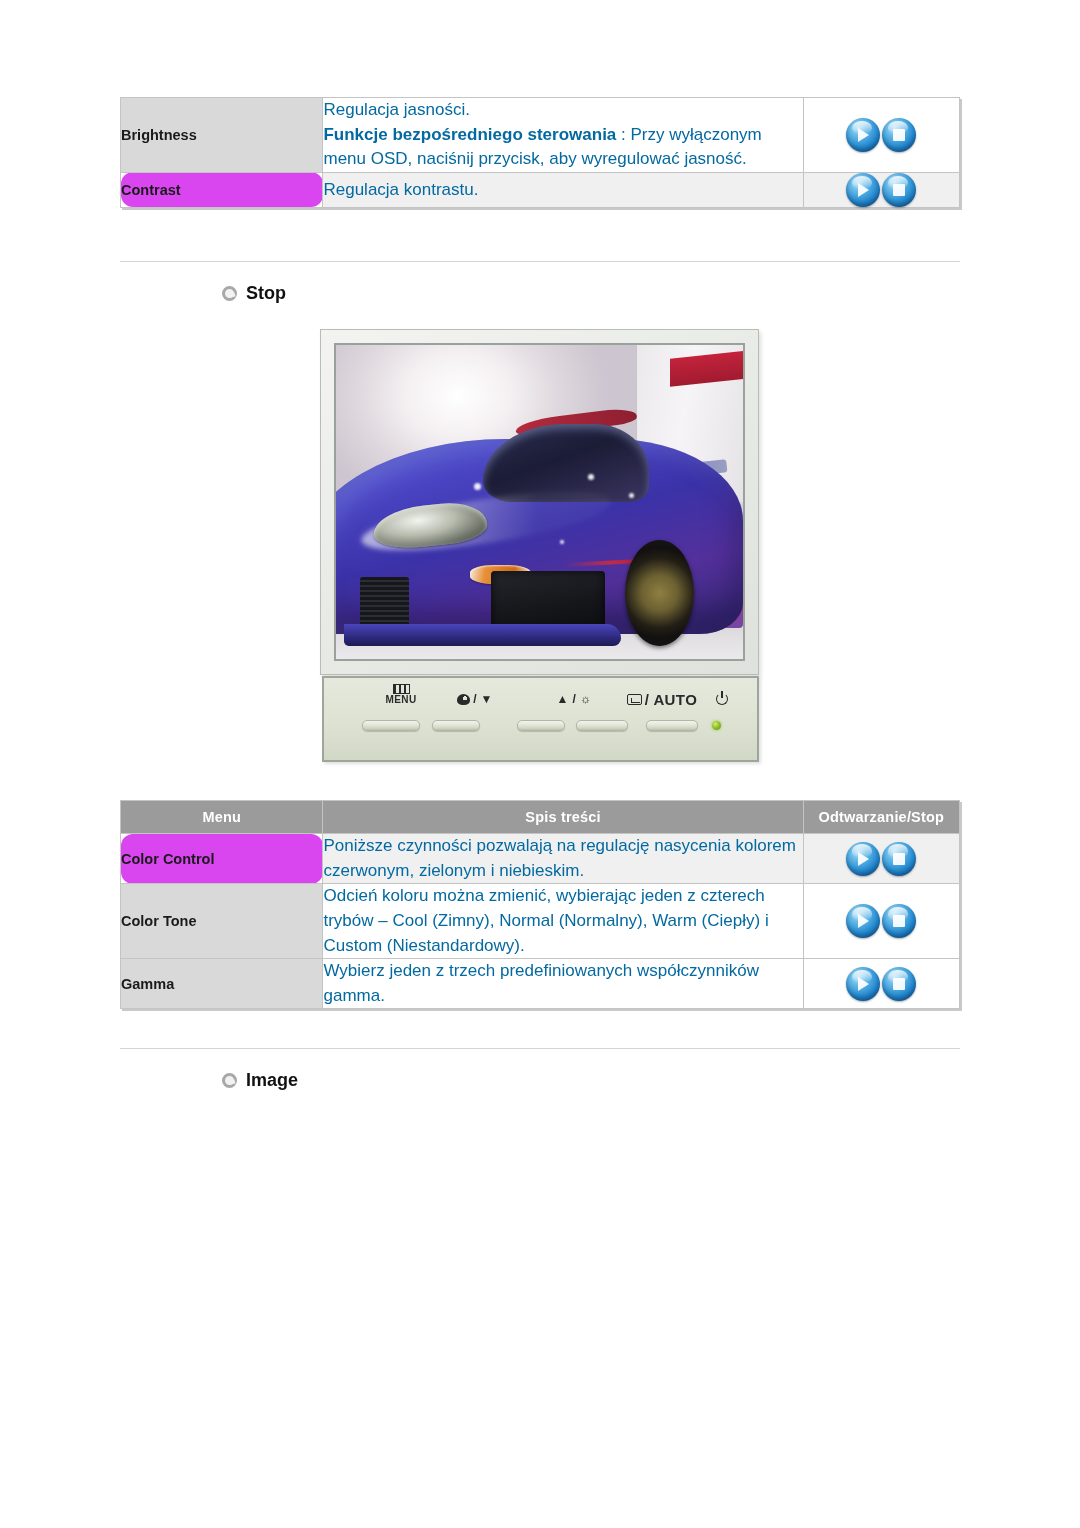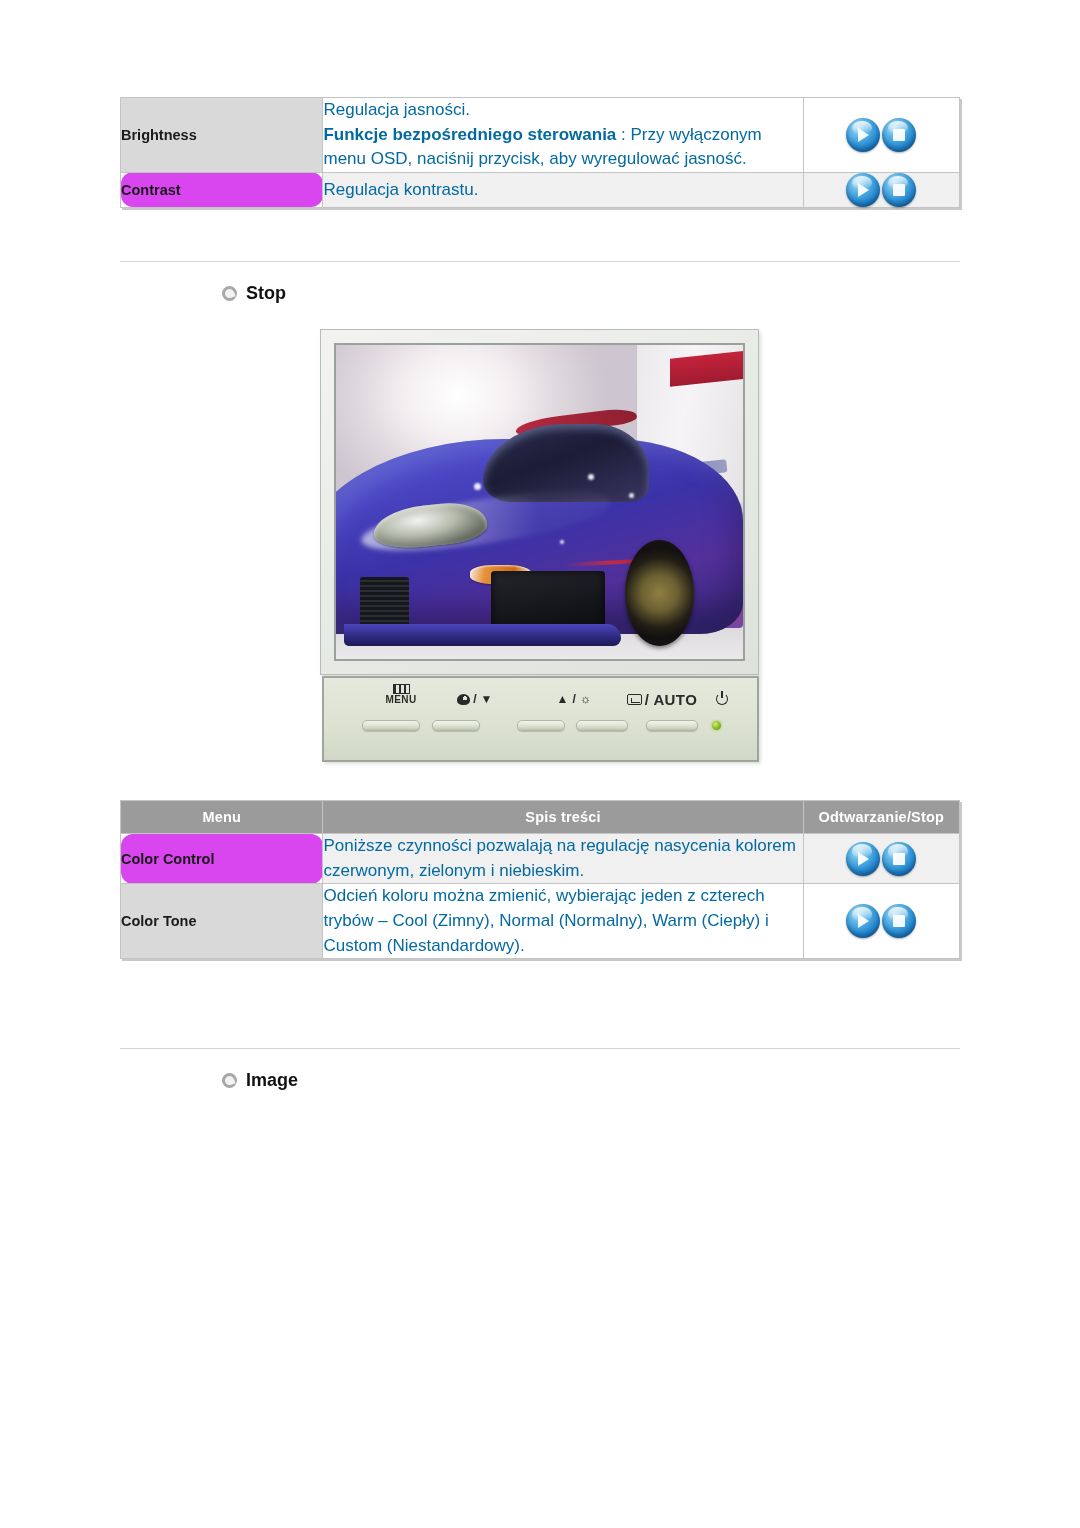--- a/index.html
+++ b/index.html
@@ -561,20 +561,29 @@
       </tr>
       <tr>
         <td class="menu-cell">Color Tone</td>
         <td class="desc-cell">Odcień koloru można zmienić, wybierając jeden z czterech trybów – Cool (Zimny), Normal (Normalny), Warm (Ciepły) i Custom (Niestandardowy).</td>
         <td class="ctrl-cell">
           <span class="btn-pair">
             <span class="blue-btn"><span class="glyph play"></span></span><span class="blue-btn"><span class="glyph stop"></span></span>
           </span>
         </td>
       </tr>
+      <tr>
+        <td class="menu-cell">Gamma</td>
+        <td class="desc-cell">Wybierz jeden z trzech predefiniowanych współczynników gamma.</td>
+        <td class="ctrl-cell">
+          <span class="btn-pair">
+            <span class="blue-btn"><span class="glyph play"></span></span><span class="blue-btn"><span class="glyph stop"></span></span>
+          </span>
+        </td>
+      </tr>
     </tbody>
   </table>
 
   <div class="rule" style="top:1048px;"></div>
 
   <div class="section-head" style="left:222px; top:1070px;">
     <span class="donut-icon"></span>
     <span>Image</span>
   </div>
 

